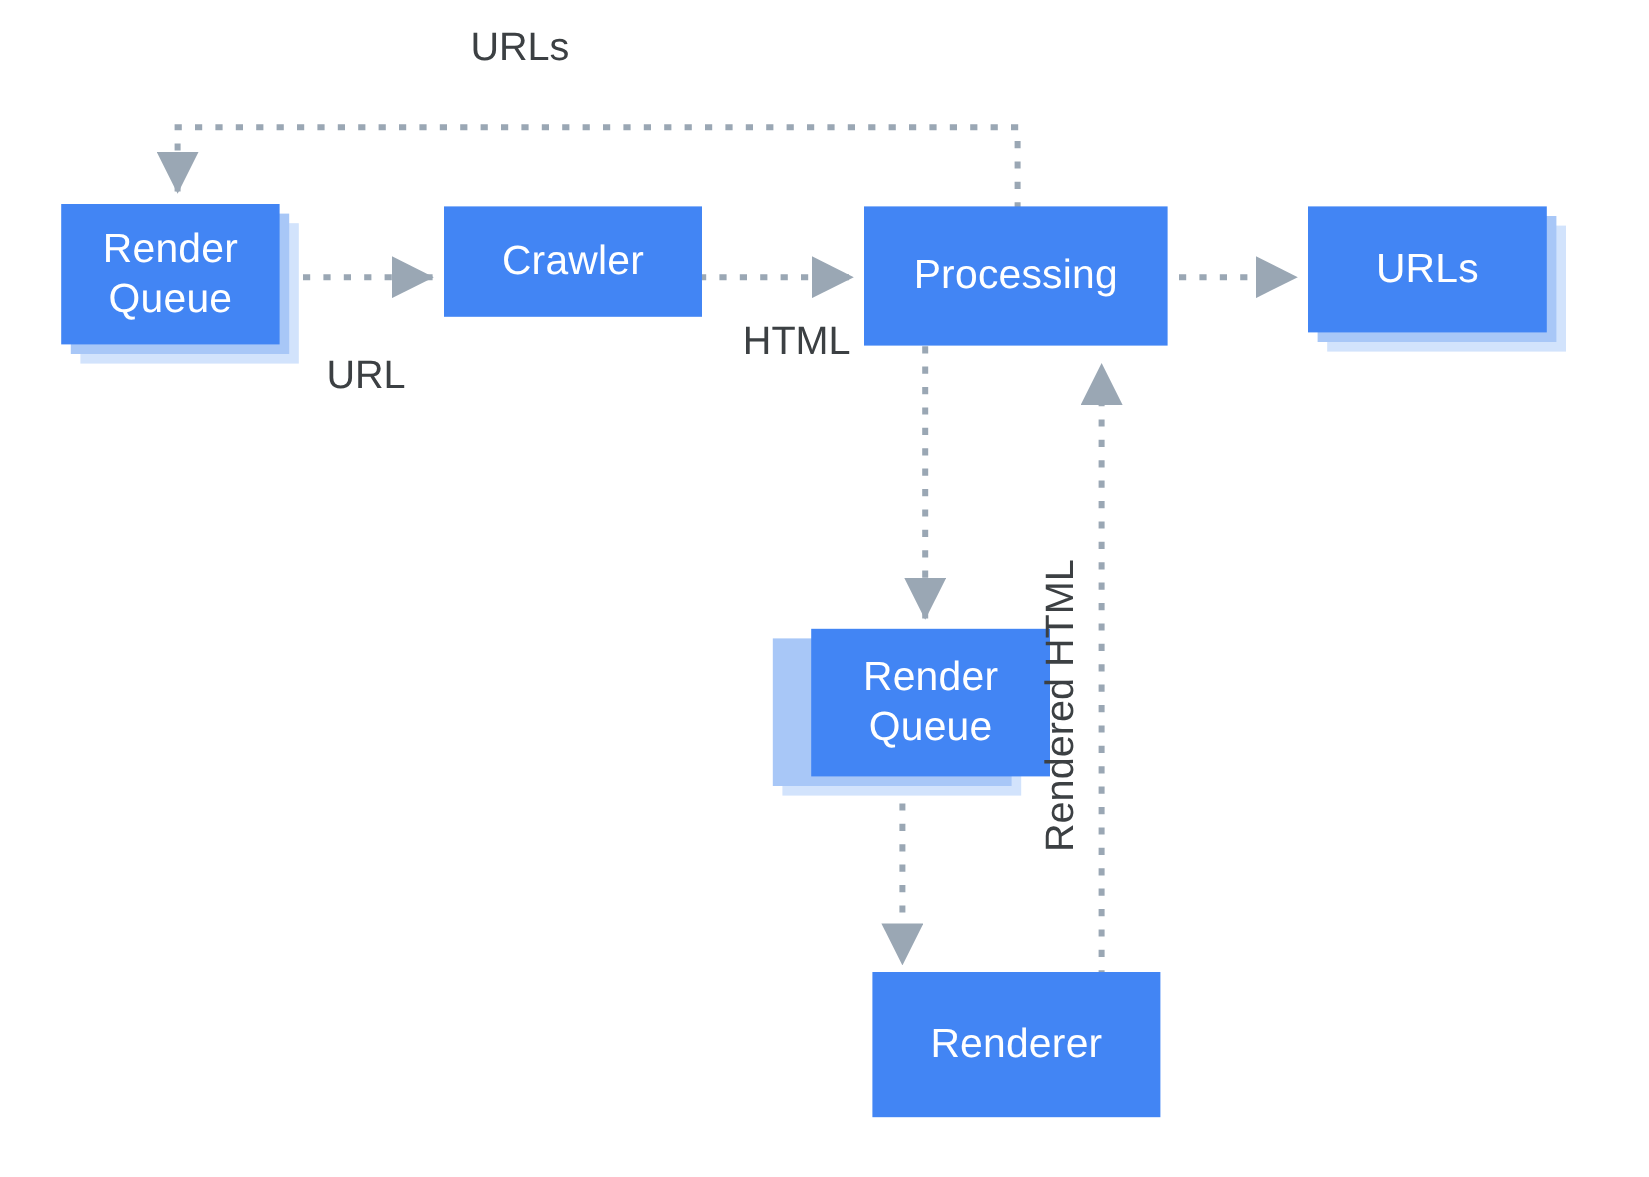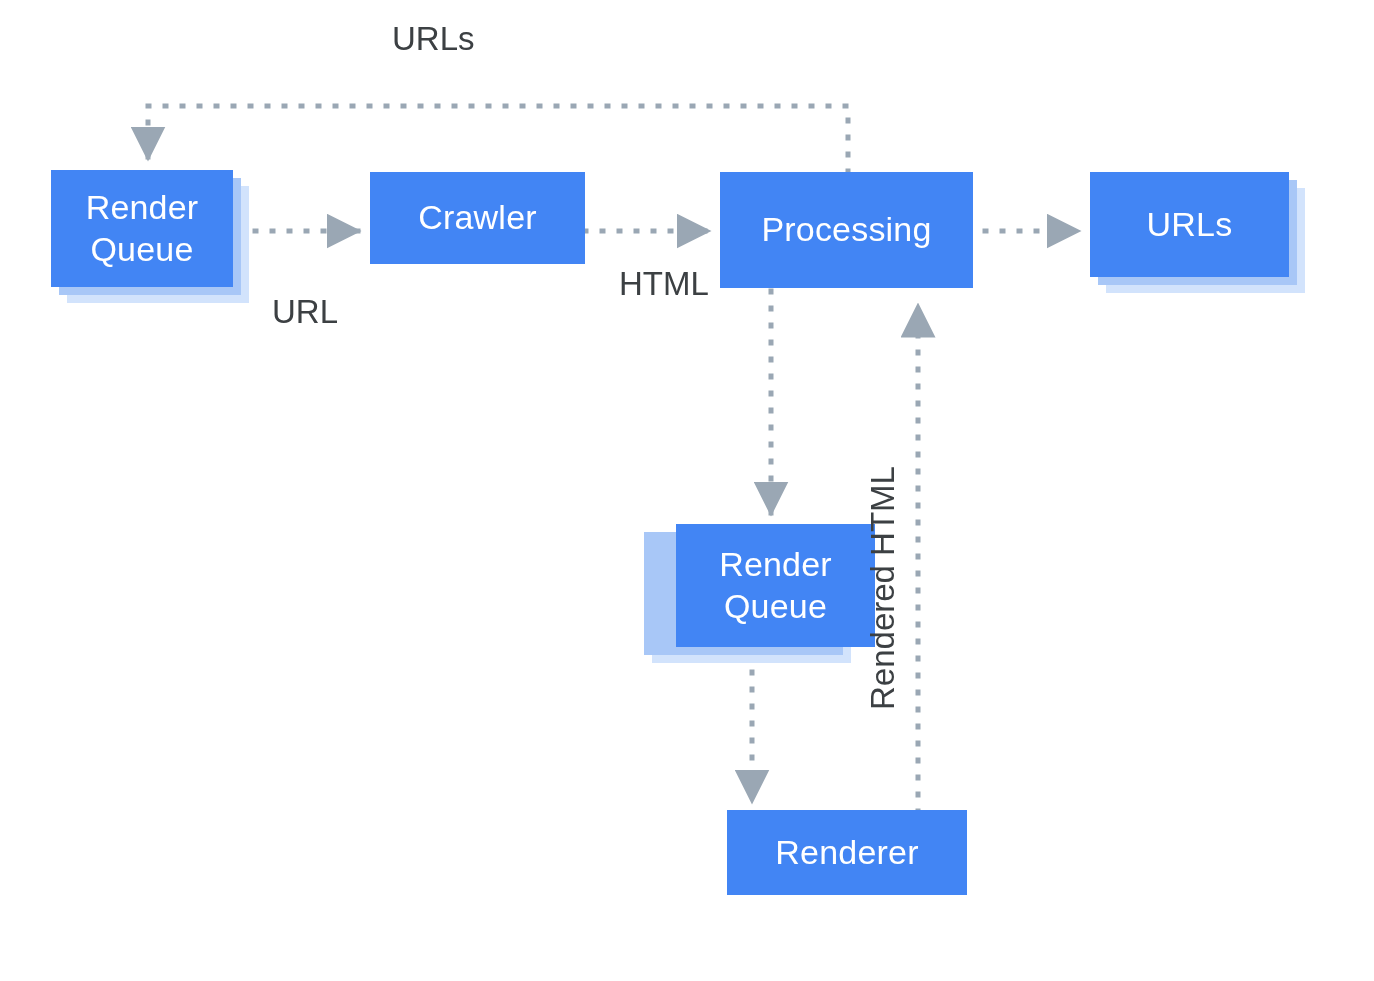--- a/index.html
+++ b/index.html
@@ -134,21 +134,21 @@
 
   <div class="shadow-light" style="left:652px; top:540px; width:199px; height:123px;"></div>
   <div class="shadow-mid" style="left:644px; top:532px; width:199px; height:123px;"></div>
   <div class="node" style="left:636px; top:524px; width:199px; height:123px;margin-left:40px;">
     <span>
       <span>Render</span><br>
       <span>Queue</span>
     </span>
   </div>
 
-  <div class="node" style="left:727px; top:810px; width:240px; height:85px;">
+  <div class="node" style="left:727px; top:810px; width:240px; height:121px;">
     <span>Renderer</span>
   </div>
 
   <div class="edge-label" style="left:392px; top:20px;">URLs</div>
 
   <div class="edge-label" style="left:272px; top:281px;margin-top:12px;">URL</div>
 
   <div class="edge-label" style="left:619px; top:265px;">HTML</div>
 
   <div class="edge-label vertical" style="left:864px; top:710px;">Rendered HTML</div>

